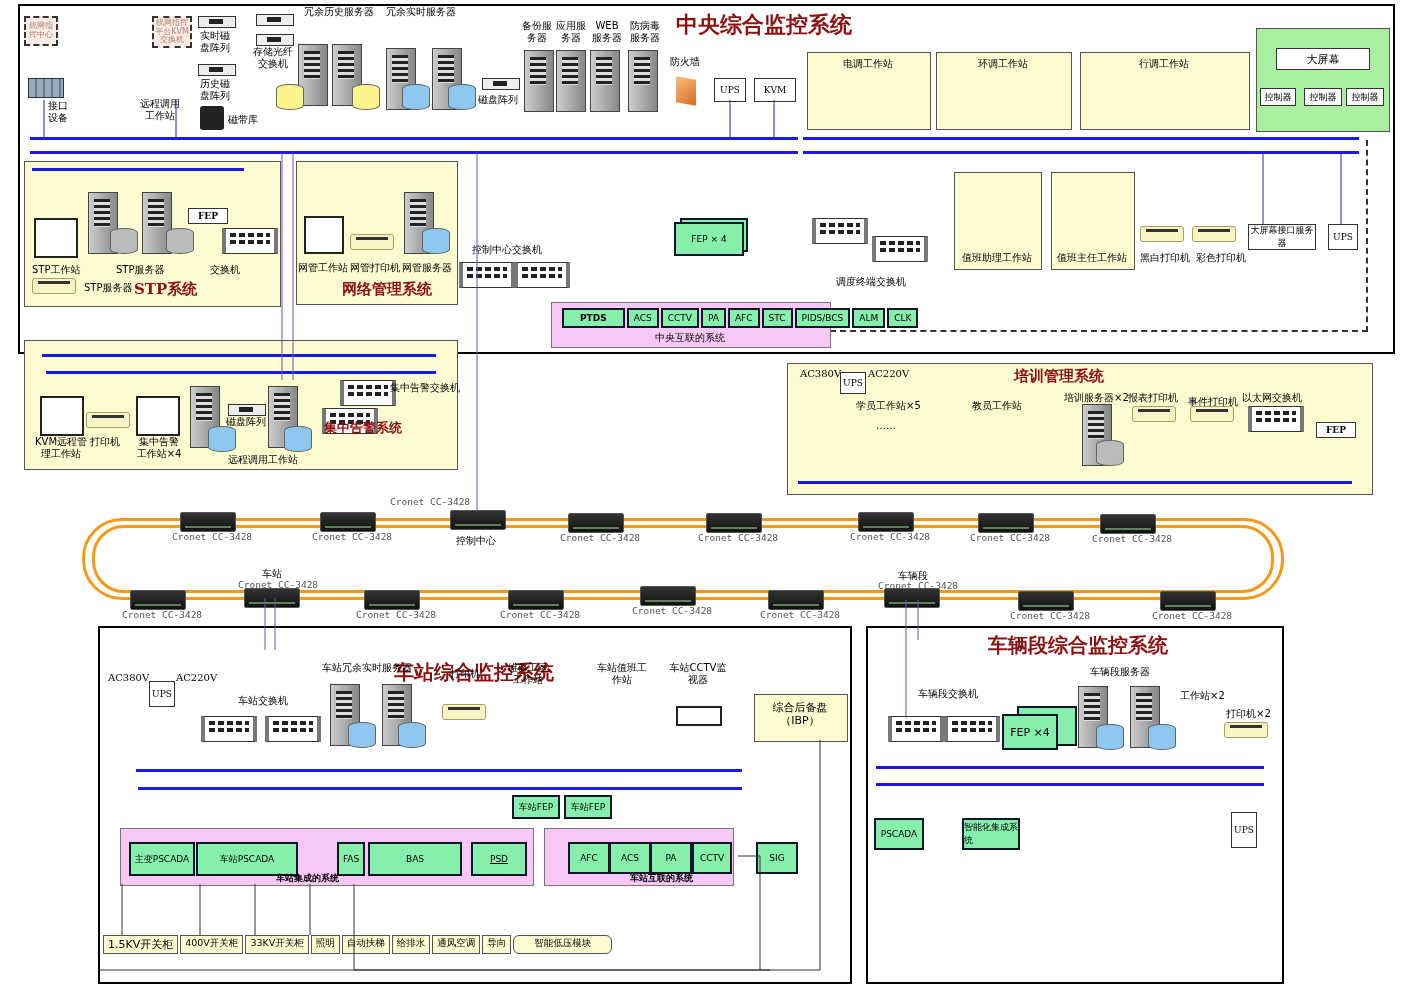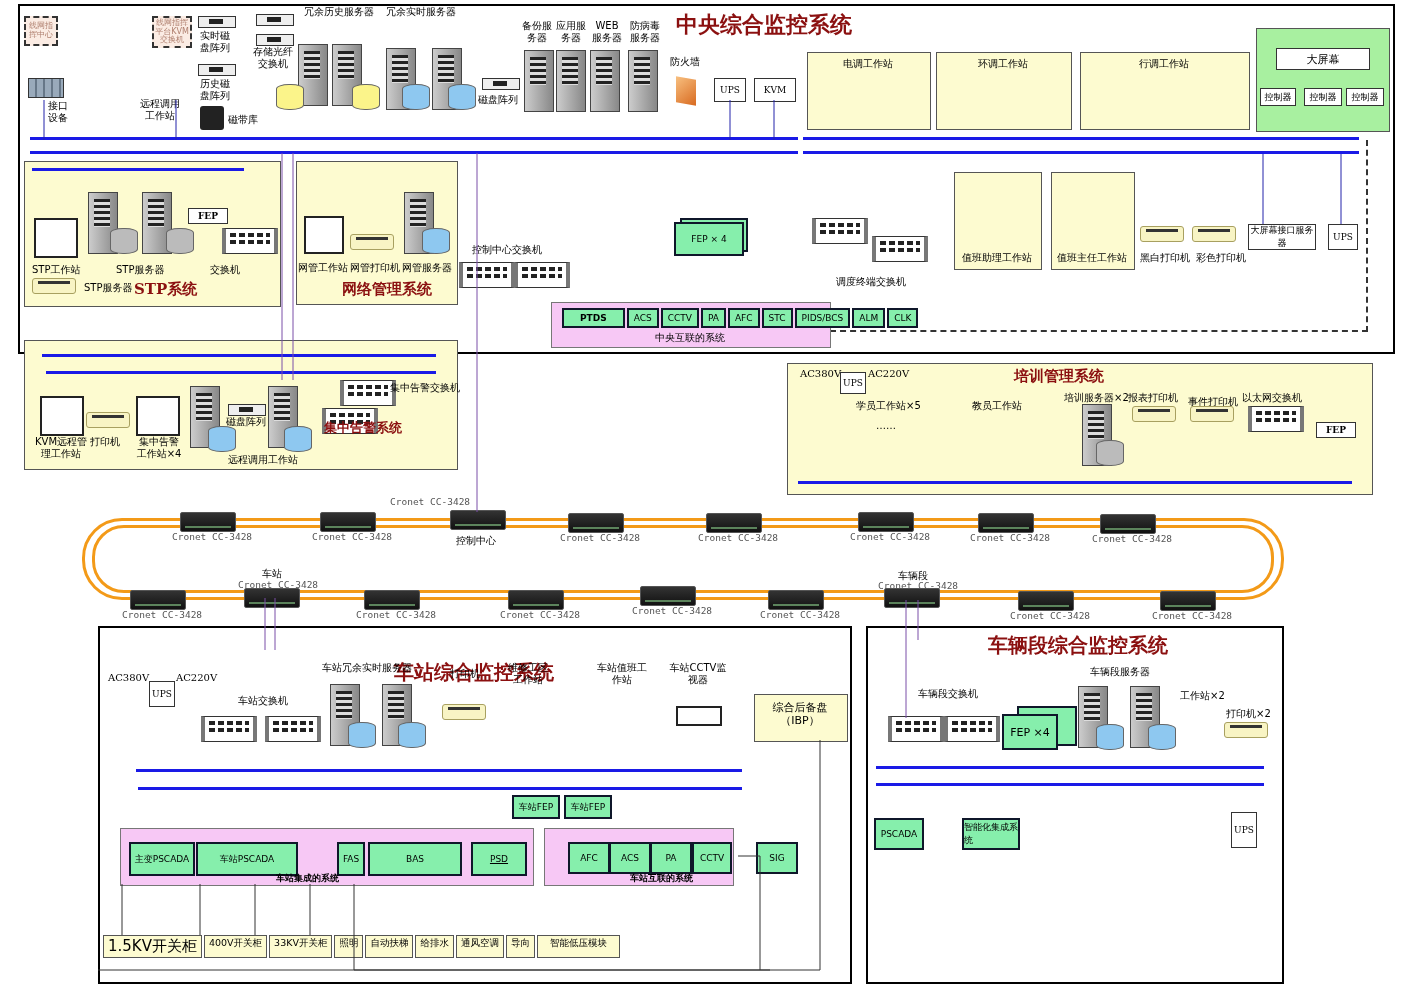--- a/index.html
+++ b/index.html
@@ -297,29 +297,29 @@
 
 <div class="pbox" style="left:544px;top:828px;width:188px;height:56px;"></div>
 <div class="cbox" style="left:568px;top:842px;width:38px;height:28px;">AFC</div>
 <div class="cbox" style="left:609px;top:842px;width:38px;height:28px;">ACS</div>
 <div class="cbox" style="left:650px;top:842px;width:38px;height:28px;">PA</div>
 <div class="cbox" style="left:692px;top:842px;width:36px;height:28px;">CCTV</div>
 <div class="lbl" style="left:630px;top:873px;font-size:9px;font-weight:bold;">车站互联的系统</div>
 <div class="cbox" style="left:756px;top:842px;width:38px;height:28px;">SIG</div>
 
 <div id="field-row" class="abs" style="left:103px;top:935px;display:flex;gap:2px;">
-    <div class="ybox" style="position: relative; padding: 1px 4px; font-size: 15px; white-space: nowrap;">1.5KV开关柜</div>
+    <div class="ybox" style="position: relative; padding: 1px 4px; font-size: 11px; white-space: nowrap;">1.5KV开关柜</div>
     <div class="ybox" style="position: relative; padding: 1px 4px; font-size: 9.5px; white-space: nowrap;">400V开关柜</div>
     <div class="ybox" style="position: relative; padding: 1px 4px; font-size: 9.5px; white-space: nowrap;">33KV开关柜</div>
     <div class="ybox" style="position: relative; padding: 1px 4px; font-size: 9.5px; white-space: nowrap;">照明</div>
     <div class="ybox" style="position: relative; padding: 1px 4px; font-size: 9.5px; white-space: nowrap;">自动扶梯</div>
     <div class="ybox" style="position: relative; padding: 1px 4px; font-size: 9.5px; white-space: nowrap;">给排水</div>
     <div class="ybox" style="position: relative; padding: 1px 4px; font-size: 9.5px; white-space: nowrap;">通风空调</div>
     <div class="ybox" style="position: relative; padding: 1px 4px; font-size: 9.5px; white-space: nowrap;">导向</div>
-    <div class="ybox" style="position: relative; padding: 1px 12px; font-size: 9.5px; white-space: nowrap;">智能低压模块</div>
+    <div class="ybox" style="position: relative; padding: 1px 20px; font-size: 9.5px; white-space: nowrap; border-radius: 6px;">智能低压模块</div>
   </div>
 
 <div class="frame" style="left:866px;top:626px;width:414px;height:354px;"></div>
 <div class="title" style="left:988px;top:632px;font-size:20px;">车辆段综合监控系统</div>
 <div class="lbl" style="left:918px;top:688px;">车辆段交换机</div>
 <div class="sw" style="left:888px;top:716px;"></div>
 <div class="sw" style="left:944px;top:716px;"></div>
 <div class="cbox" style="left:1017px;top:706px;width:56px;height:36px;"></div>
 <div class="cbox" style="left:1002px;top:714px;width:52px;height:32px;font-size:11px;">FEP ×4</div>
 <div class="lbl" style="left:1090px;top:666px;">车辆段服务器</div>

